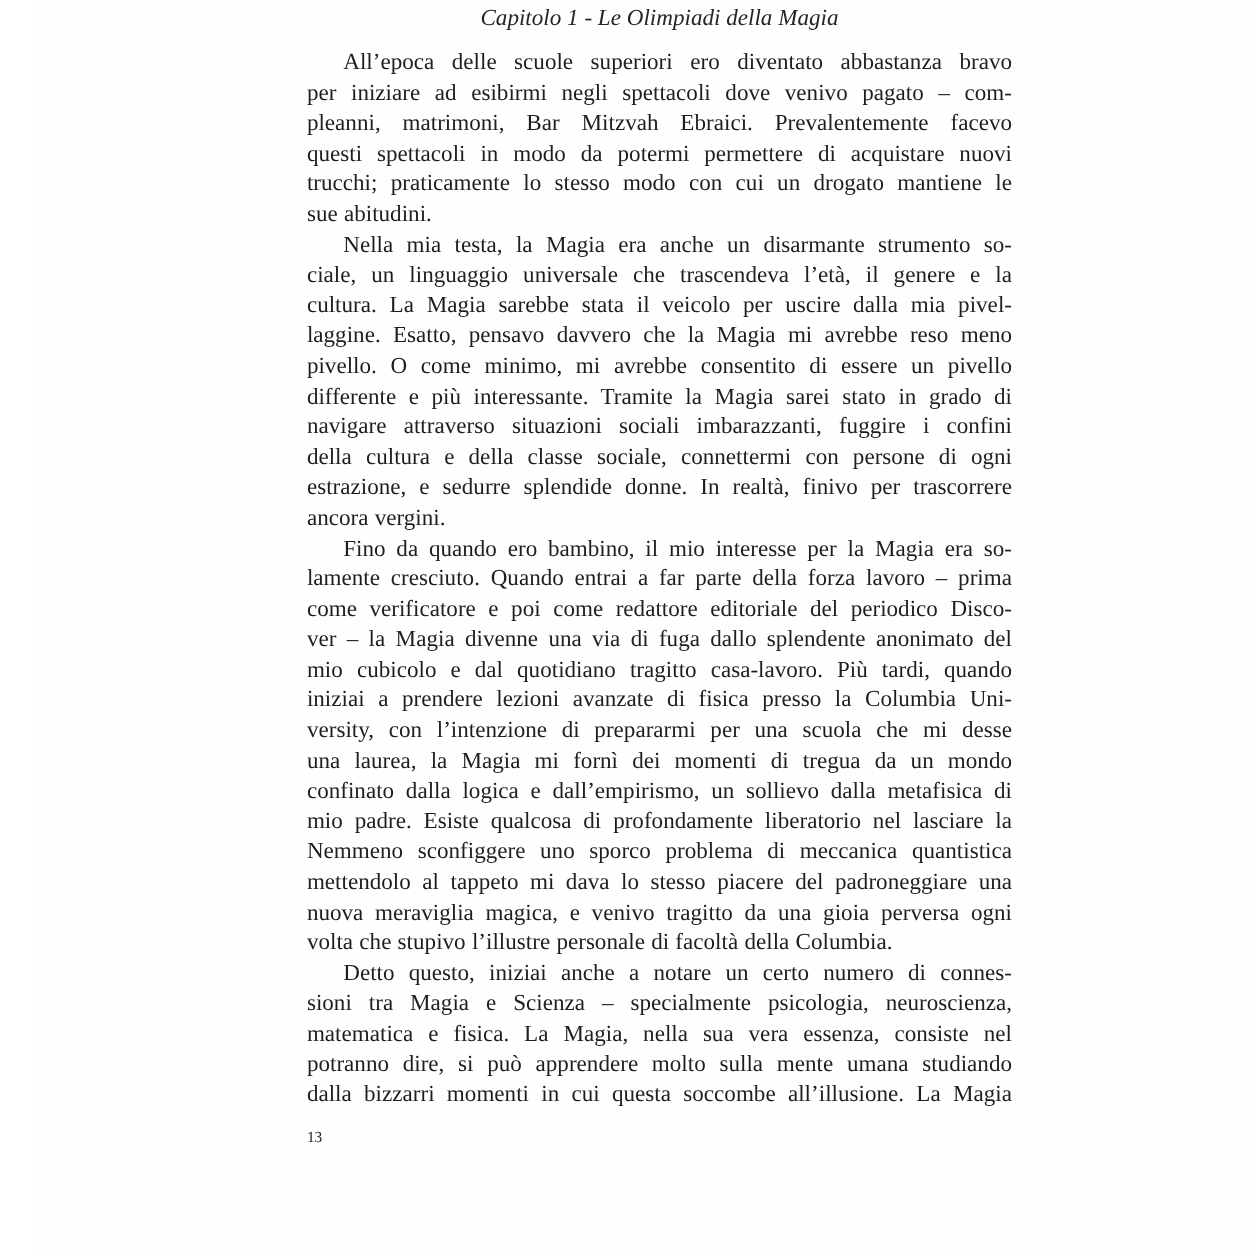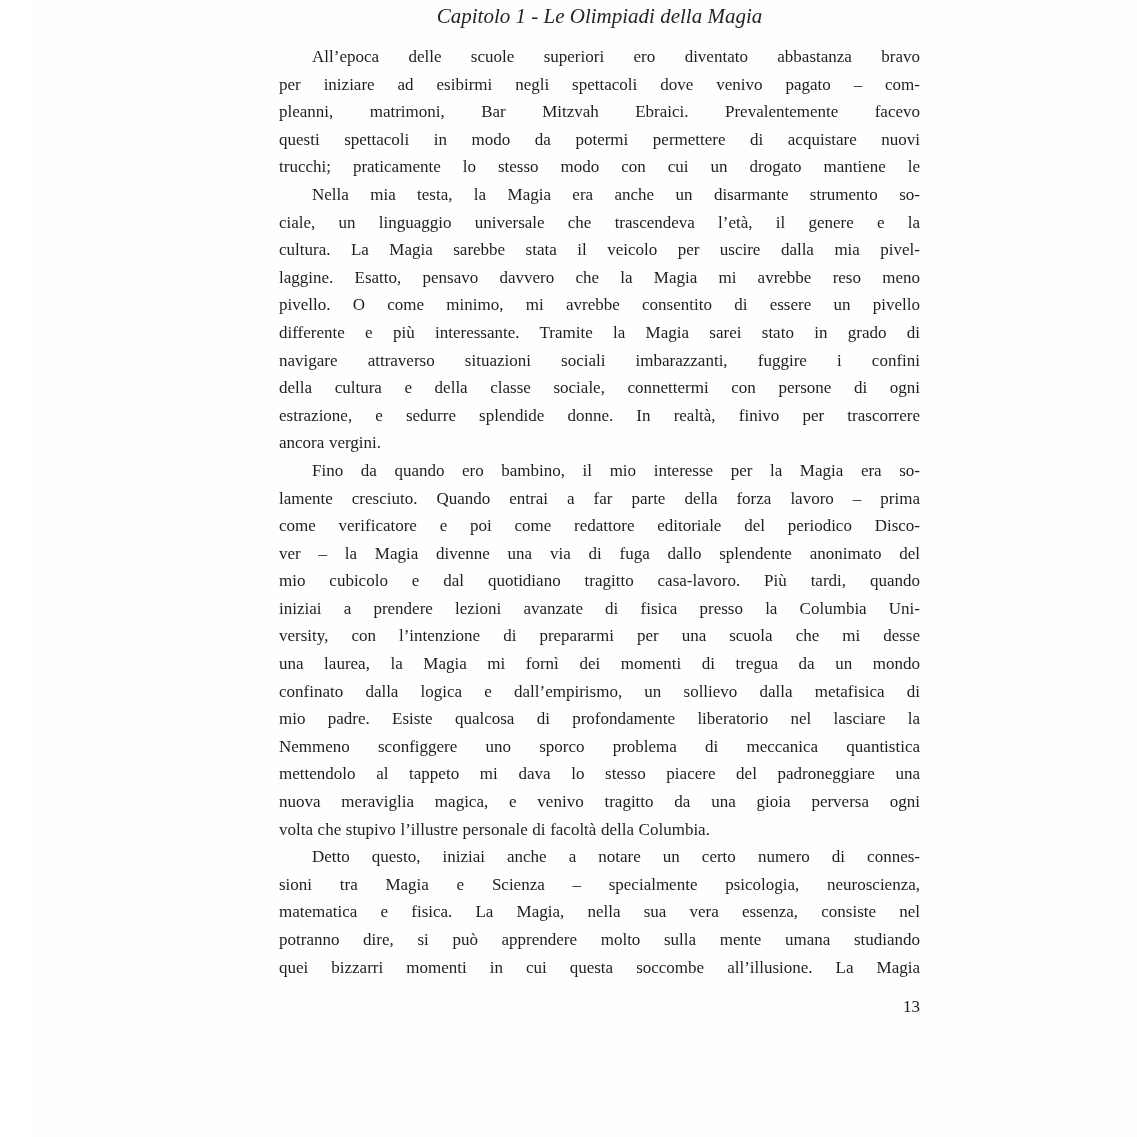--- a/index.html
+++ b/index.html
@@ -26,54 +26,55 @@
     font-style: italic;
     font-size: 21px;
     line-height: 26px;
     color: #252525;
   }
   .text-block {
     margin-top: 14px;
   }
   .paragraph { }
   .line {
-    font-size: 17px;
+    font-size: 21px;
     line-height: 27.6px;
     text-align: justify;
     text-align-last: justify;
     word-spacing: 0.02em;
   }
   .line.indent {
     text-indent: 33px;
   }
   .line.no-justify {
     text-align: left;
     text-align-last: left;
   }
   .em { }
   .page-number {
     margin-top: 13px;
-    text-align: right;
-    font-size: 17px;
+    text-align: left;
+    font-size: 14px;
     line-height: 26px;
   }
 </style>
 </head>
 <body>
 
 <div class="page">
   <div class="text-col">
     <div class="running-header">Capitolo 1 - Le Olimpiadi della Magia</div>
     <div class="text-block">
         <div class="paragraph">
           <div class="line indent"><span>All’epoca delle scuole superiori ero diventato abbastanza bravo</span></div>
           <div class="line"><span>per iniziare ad esibirmi negli spettacoli dove venivo pagato – com-</span></div>
           <div class="line"><span>pleanni, matrimoni, Bar Mitzvah Ebraici. Prevalentemente facevo</span></div>
           <div class="line"><span>questi spettacoli in modo da potermi permettere di acquistare nuovi</span></div>
           <div class="line"><span>trucchi; praticamente lo stesso modo con cui un drogato mantiene le</span></div>
+          <div class="line no-justify"><span>sue abitudini.</span></div>
         </div>
         <div class="paragraph">
           <div class="line indent"><span>Nella mia testa, la Magia era anche un disarmante strumento so-</span></div>
           <div class="line"><span>ciale, un linguaggio universale che trascendeva l’età, il genere e la</span></div>
           <div class="line"><span>cultura. La Magia sarebbe stata il veicolo per uscire dalla mia pivel-</span></div>
           <div class="line"><span>laggine. Esatto, pensavo davvero che la Magia mi avrebbe reso </span><span class="em">meno</span></div>
           <div class="line"><span>pivello. O come minimo, mi avrebbe consentito di essere un pivello</span></div>
           <div class="line"><span>differente e più interessante. Tramite la Magia sarei stato in grado di</span></div>
           <div class="line"><span>navigare attraverso situazioni sociali imbarazzanti, fuggire i confini</span></div>
           <div class="line"><span>della cultura e della classe sociale, connettermi con persone di ogni</span></div>
@@ -94,18 +95,18 @@
           <div class="line"><span>Nemmeno sconfiggere uno sporco problema di meccanica quantistica</span></div>
           <div class="line"><span>mettendolo al tappeto mi dava lo stesso piacere del padroneggiare una</span></div>
           <div class="line"><span>nuova meraviglia magica, e venivo tragitto da una gioia perversa ogni</span></div>
           <div class="line no-justify"><span>volta che stupivo l’illustre personale di facoltà della Columbia.</span></div>
         </div>
         <div class="paragraph">
           <div class="line indent"><span>Detto questo, iniziai anche a notare un certo numero di connes-</span></div>
           <div class="line"><span>sioni tra  Magia e Scienza – specialmente psicologia, neuroscienza,</span></div>
           <div class="line"><span>matematica e fisica. La Magia, nella sua vera essenza, consiste nel</span></div>
           <div class="line"><span>potranno dire, si può apprendere molto sulla mente umana studiando</span></div>
-          <div class="line"><span>quei bizzarri momenti in cui questa soccombe all’illusione. La Magia</span></div>
+          <div class="line"><span>dalla bizzarri momenti in cui questa soccombe all’illusione. La Magia</span></div>
         </div>
       </div>
     <div class="page-number">13</div>
   </div>
 </div>
 
 </body></html>

